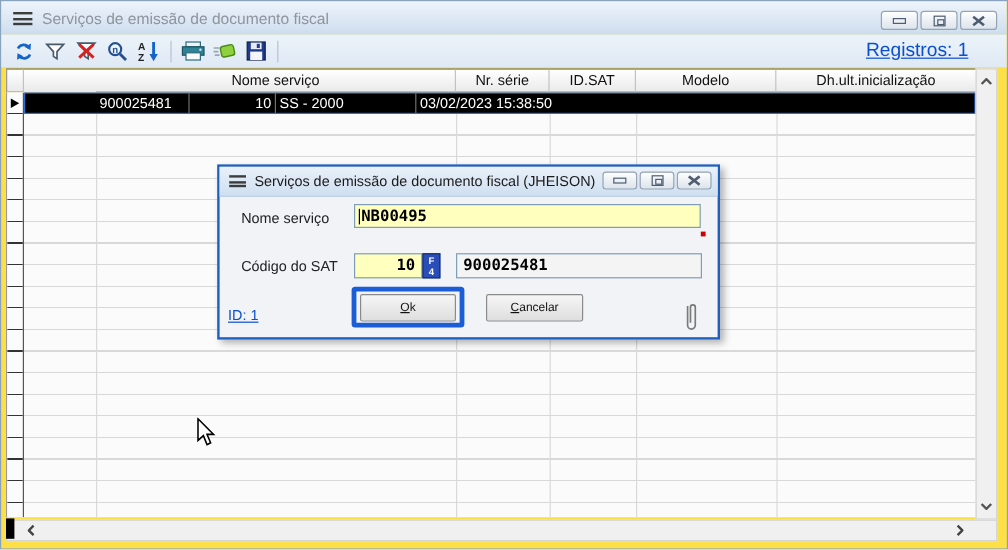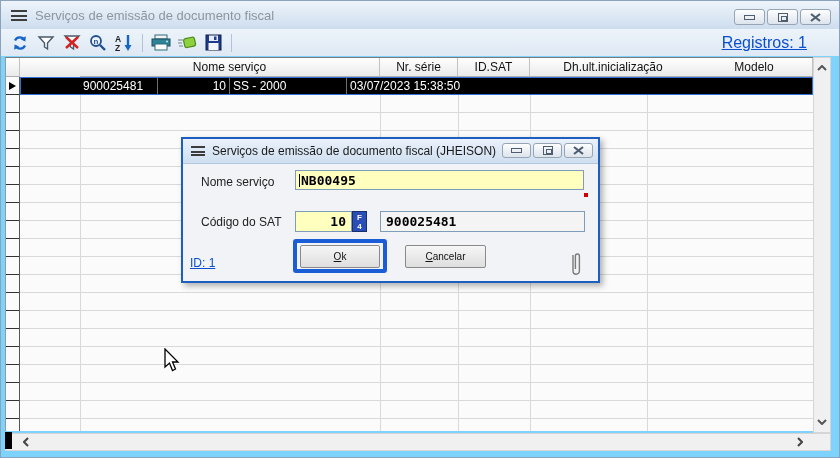--- a/index.html
+++ b/index.html
@@ -1,19 +1,19 @@
 <!DOCTYPE html>
 <html><head>
 <meta charset="utf-8">
 <style>
   * { margin:0; padding:0; box-sizing:border-box; }
   html,body { width:840px; height:458px; }
   body { font-family:"Liberation Sans", sans-serif; font-size:12px; overflow:hidden; }
 
-  .window { position:relative; width:840px; height:458px; background:#7dd3fc;
+  .window { position:relative; width:840px; height:458px; background:#fde047;
             border:1px solid #8aa3bd; overflow:hidden; }
 
   
   .titlebar { position:absolute; left:0; top:0; width:100%; height:28px;
               background:linear-gradient(#eef4fb,#cdddee); display:flex; align-items:center; }
   .hamburger { width:16px; height:11px; border-top:2px solid #3c3c3c; border-bottom:2px solid #3c3c3c;
                position:relative; margin:0 8px 0 10px; flex:0 0 auto; }
   .hamburger::after { content:""; position:absolute; left:0; top:3px; width:100%; height:2px; background:#3c3c3c; }
   .title-text { color:#8e959e; font-size:13px; }
   .winbtns { position:absolute; right:8px; top:8px; display:flex; gap:2px; }
@@ -184,34 +184,34 @@
   </div>
 
   <a class="registros">Registros: 1</a>
 
   <div class="grid-header">
     <div class="hcell" style="width:14px"></div>
     <div class="hcell w-id">ID</div>
     <div class="hcell w-nome">Nome serviço</div>
     <div class="hcell w-serie">Nr. série</div>
     <div class="hcell w-sat">ID.SAT</div>
+    <div class="hcell w-modelo">Modelo</div>
     <div class="hcell w-dh" style="border-right:none">Dh.ult.inicialização</div>
-    <div class="hcell w-modelo">Modelo</div>
   </div>
 
   <div class="grid-body">
     <div class="gutter">
       <span class="row-indicator"></span>
     </div>
     <div class="sel-row">
       <div class="scell w-id al-r">1</div>
       <div class="scell w-serie al-l">900025481</div>
       <div class="scell w-sat al-r">10</div>
       <div class="scell w-modelo al-l">SS - 2000</div>
-      <div class="scell w-dh al-l" style="border-right:none">03/07/2023 15:38:50</div>
+      <div class="scell w-dh al-l" style="border-right:none">03/02/2023 15:38:50</div>
     </div>
     <div class="empty-rows">
       <div class="vline" style="left:60px"></div>
       <div class="vline" style="left:360px"></div>
       <div class="vline" style="left:438px"></div>
       <div class="vline" style="left:510px"></div>
       <div class="vline" style="left:627px"></div>
     </div>
   </div>
 

